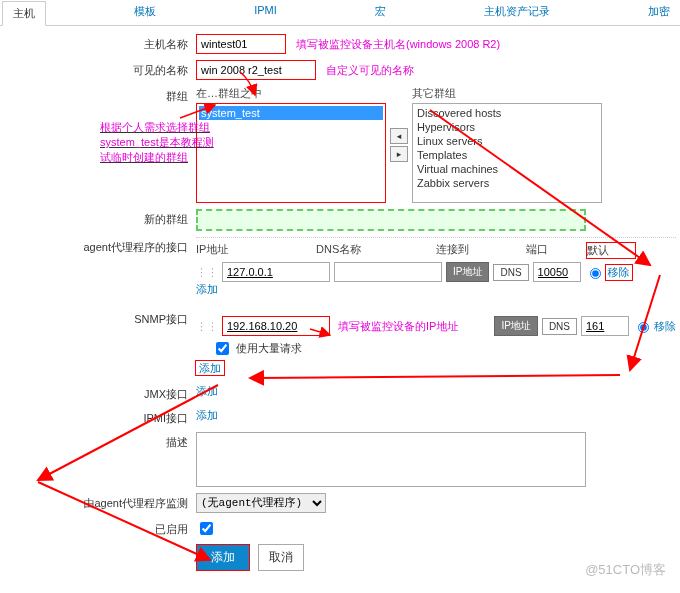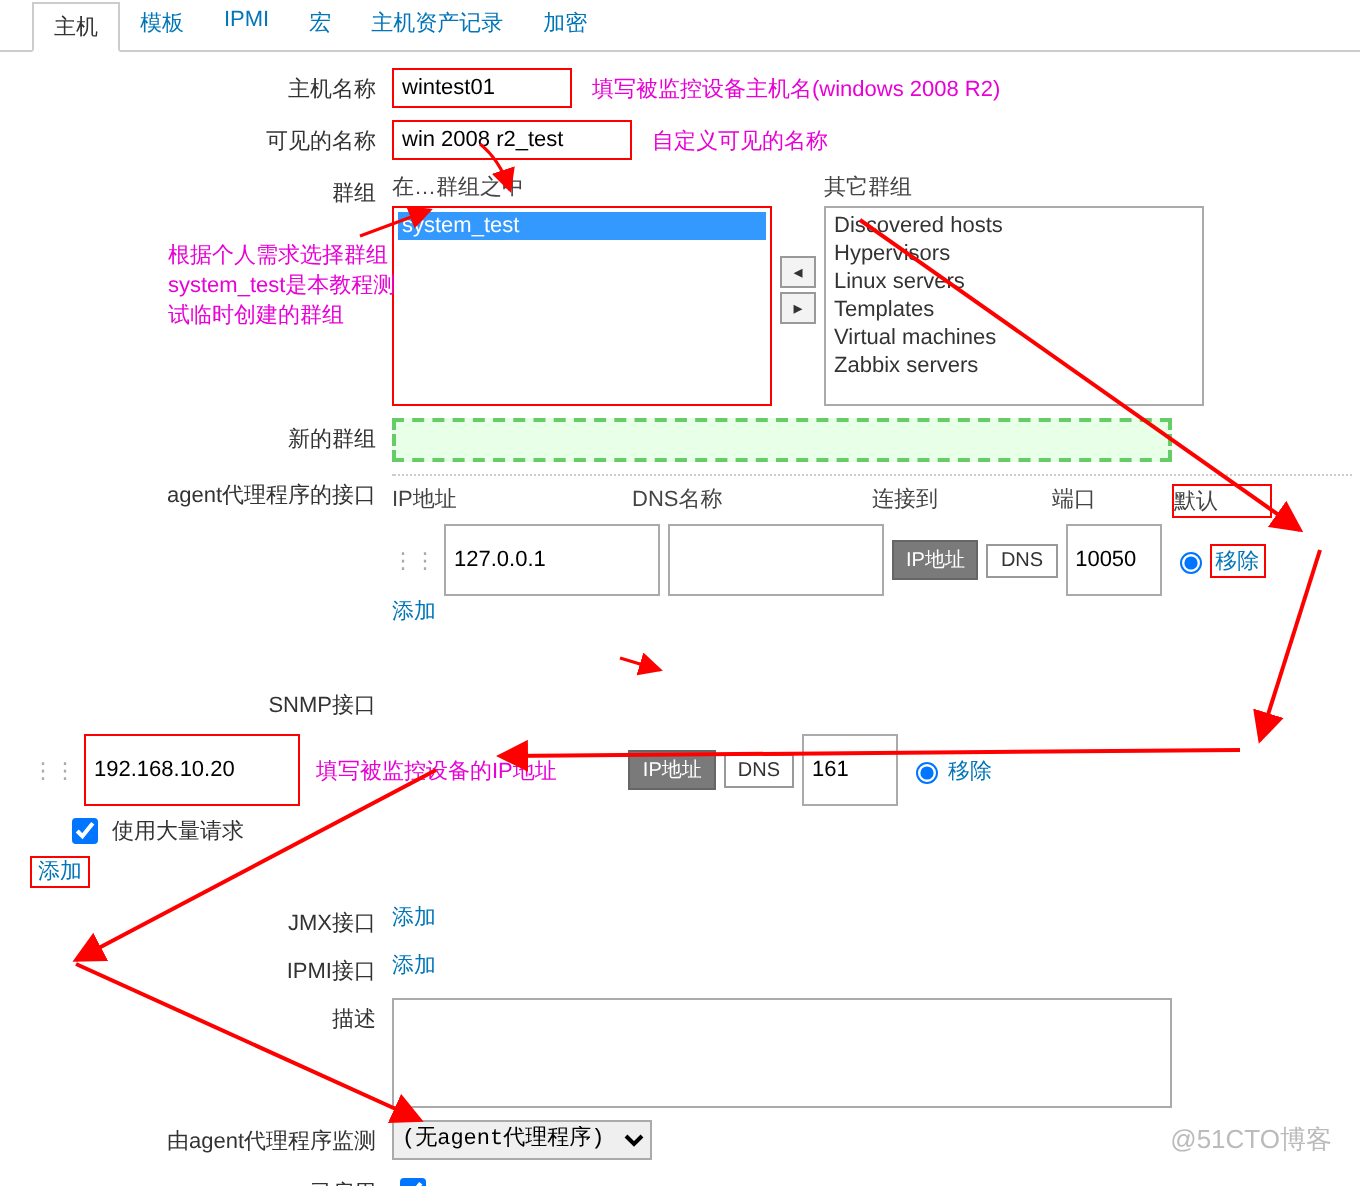--- a/index.html
+++ b/index.html
@@ -1,17 +1,17 @@
 <!DOCTYPE html>
 <html><head>
 <meta charset="utf-8">
 <style>
   * { box-sizing: border-box; }
   body { margin:0; font-family: Arial, "Microsoft YaHei", sans-serif; font-size:11px; color:#333; width:680px; height:593px; position:relative; background:#fff; overflow:hidden; }
-  .tabs { display:flex; border-bottom:1px solid #ccc; padding-left:16px; }
+  .tabs { display:flex; border-bottom:1px solid #ccc; padding-left:2px;justify-content:space-between; }
   .tab { padding:4px 10px; color:#0275b8; cursor:pointer; }
   .tab.active { color:#333; border:1px solid #ccc; border-bottom:1px solid #fff; position:relative; top:1px; background:#fff; }
   .form { padding:8px 28px 12px 16px; }
   .row { display:flex; align-items:flex-start; margin-bottom:6px; }
   .label { width:180px; text-align:right; padding-right:8px; padding-top:3px; color:#333; font-size:11px; flex-shrink:0; }
   .ctrl { display:flex; flex-direction:column; gap:3px; flex:1; }
   input[type=text] { border:1px solid #aaa; padding:2px 4px; font-size:11px; height:20px; }
   input.hl { border:1.5px solid red; }
   .ann { color:#e800d6; font-size:11px; white-space:nowrap; }
   .group-wrap { display:flex; gap:4px; align-items:stretch; }
@@ -21,21 +21,21 @@
   .group-item.sel { background:#3399ff; color:#fff; }
   .group-col { display:flex; flex-direction:column; }
   .group-head { font-size:11px; color:#444; margin-bottom:2px; }
   .arrows { display:flex; flex-direction:column; justify-content:center; gap:2px; }
   .arrow-btn { width:18px; height:16px; border:1px solid #999; background:#f3f3f3; font-size:9px; line-height:14px; text-align:center; cursor:pointer; }
   .newgrp { border:2px dashed #6c6; background:#e8ffe8; width:390px; height:22px; }
   .iface { border-top:1px dotted #ccc; padding-top:4px; width:480px; }
   .iface-head { display:flex; font-size:11px; color:#444; }
   .c-ip { width:120px; } .c-dns { width:120px; } .c-conn { width:90px; } .c-port { width:60px; } .c-def { width:50px; text-align:left; }
   .iface-row { display:flex; align-items:center; gap:4px; margin-top:3px; }
-  .iface-row input[type=text] { height:36px; }
+  .iface-row input[type=text] { height:20px;text-decoration:underline; }
   .btn-sm { padding:2px 6px; font-size:10px; border:1px solid #999; cursor:pointer; }
   .btn-ip { background:#7a7a7a; color:#fff; border:1px solid #666; }
   .btn-dns { background:#fff; color:#333; }
   .link { color:#0275b8; cursor:pointer; font-size:11px; }
   textarea { border:1px solid #aaa; resize:none; font-size:11px; }
   select { border:1px solid #aaa; font-size:11px; height:20px;font-family:Liberation Mono, monospace; }
   .btns { display:flex; gap:8px; align-items:center; }
   .btn-main { background:#0e86cc; color:#fff; padding:4px 14px; border:1px solid #0b6fa8; cursor:pointer; font-size:12px; }
   .btn-cancel { background:#fff; color:#333; padding:4px 10px; border:1px solid #aaa; cursor:pointer; font-size:12px; }
   .red-box { border:1.5px solid red; }
@@ -100,21 +100,21 @@
             <div class="group-item">Linux servers</div>
             <div class="group-item">Templates</div>
             <div class="group-item">Virtual machines</div>
             <div class="group-item">Zabbix servers</div>
           </div>
         </div>
       </div>
     </div>
   </div>
 
-  <div style="position:absolute; left:84px; top:120px; width:140px;">
+  <div style="position:absolute; left:100px; top:120px; width:140px;text-decoration:underline;">
     <div class="ann">根据个人需求选择群组</div>
     <div class="ann">system_test是本教程测</div>
     <div class="ann">试临时创建的群组</div>
   </div>
 
   <div class="row" style="margin-top:4px;">
     <div class="label">新的群组</div>
     <div class="ctrl">
         <div class="newgrp"></div>
       </div>
@@ -141,21 +141,21 @@
           <div class="def-col">
             <input type="radio" class="radio" checked="" style="">
             <span class="rm red">移除</span>
           </div>
         </div>
         <div><span class="link">添加</span></div>
       </div>
     </div>
   </div>
 
-  <div class="row" style="margin-top:29px;flex-direction:column;">
+  <div class="row" style="margin-top:12px;">
     <div class="label">SNMP接口</div>
     <div class="ctrl">
       <div class="iface" style="border:none;">
         <div class="iface-row">
           <span style="color:#aaa;cursor:grab;">⋮⋮</span>
           <input type="text" class="hl" style="width: 108px;" value="192.168.10.20">
           <span class="ann" style="margin-left:4px;text-align:center;">填写被监控设备的IP地址</span>
           <span style="flex:1"></span>
           <span class="btn-sm btn-ip">IP地址</span>
           <span class="btn-sm btn-dns">DNS</span>

